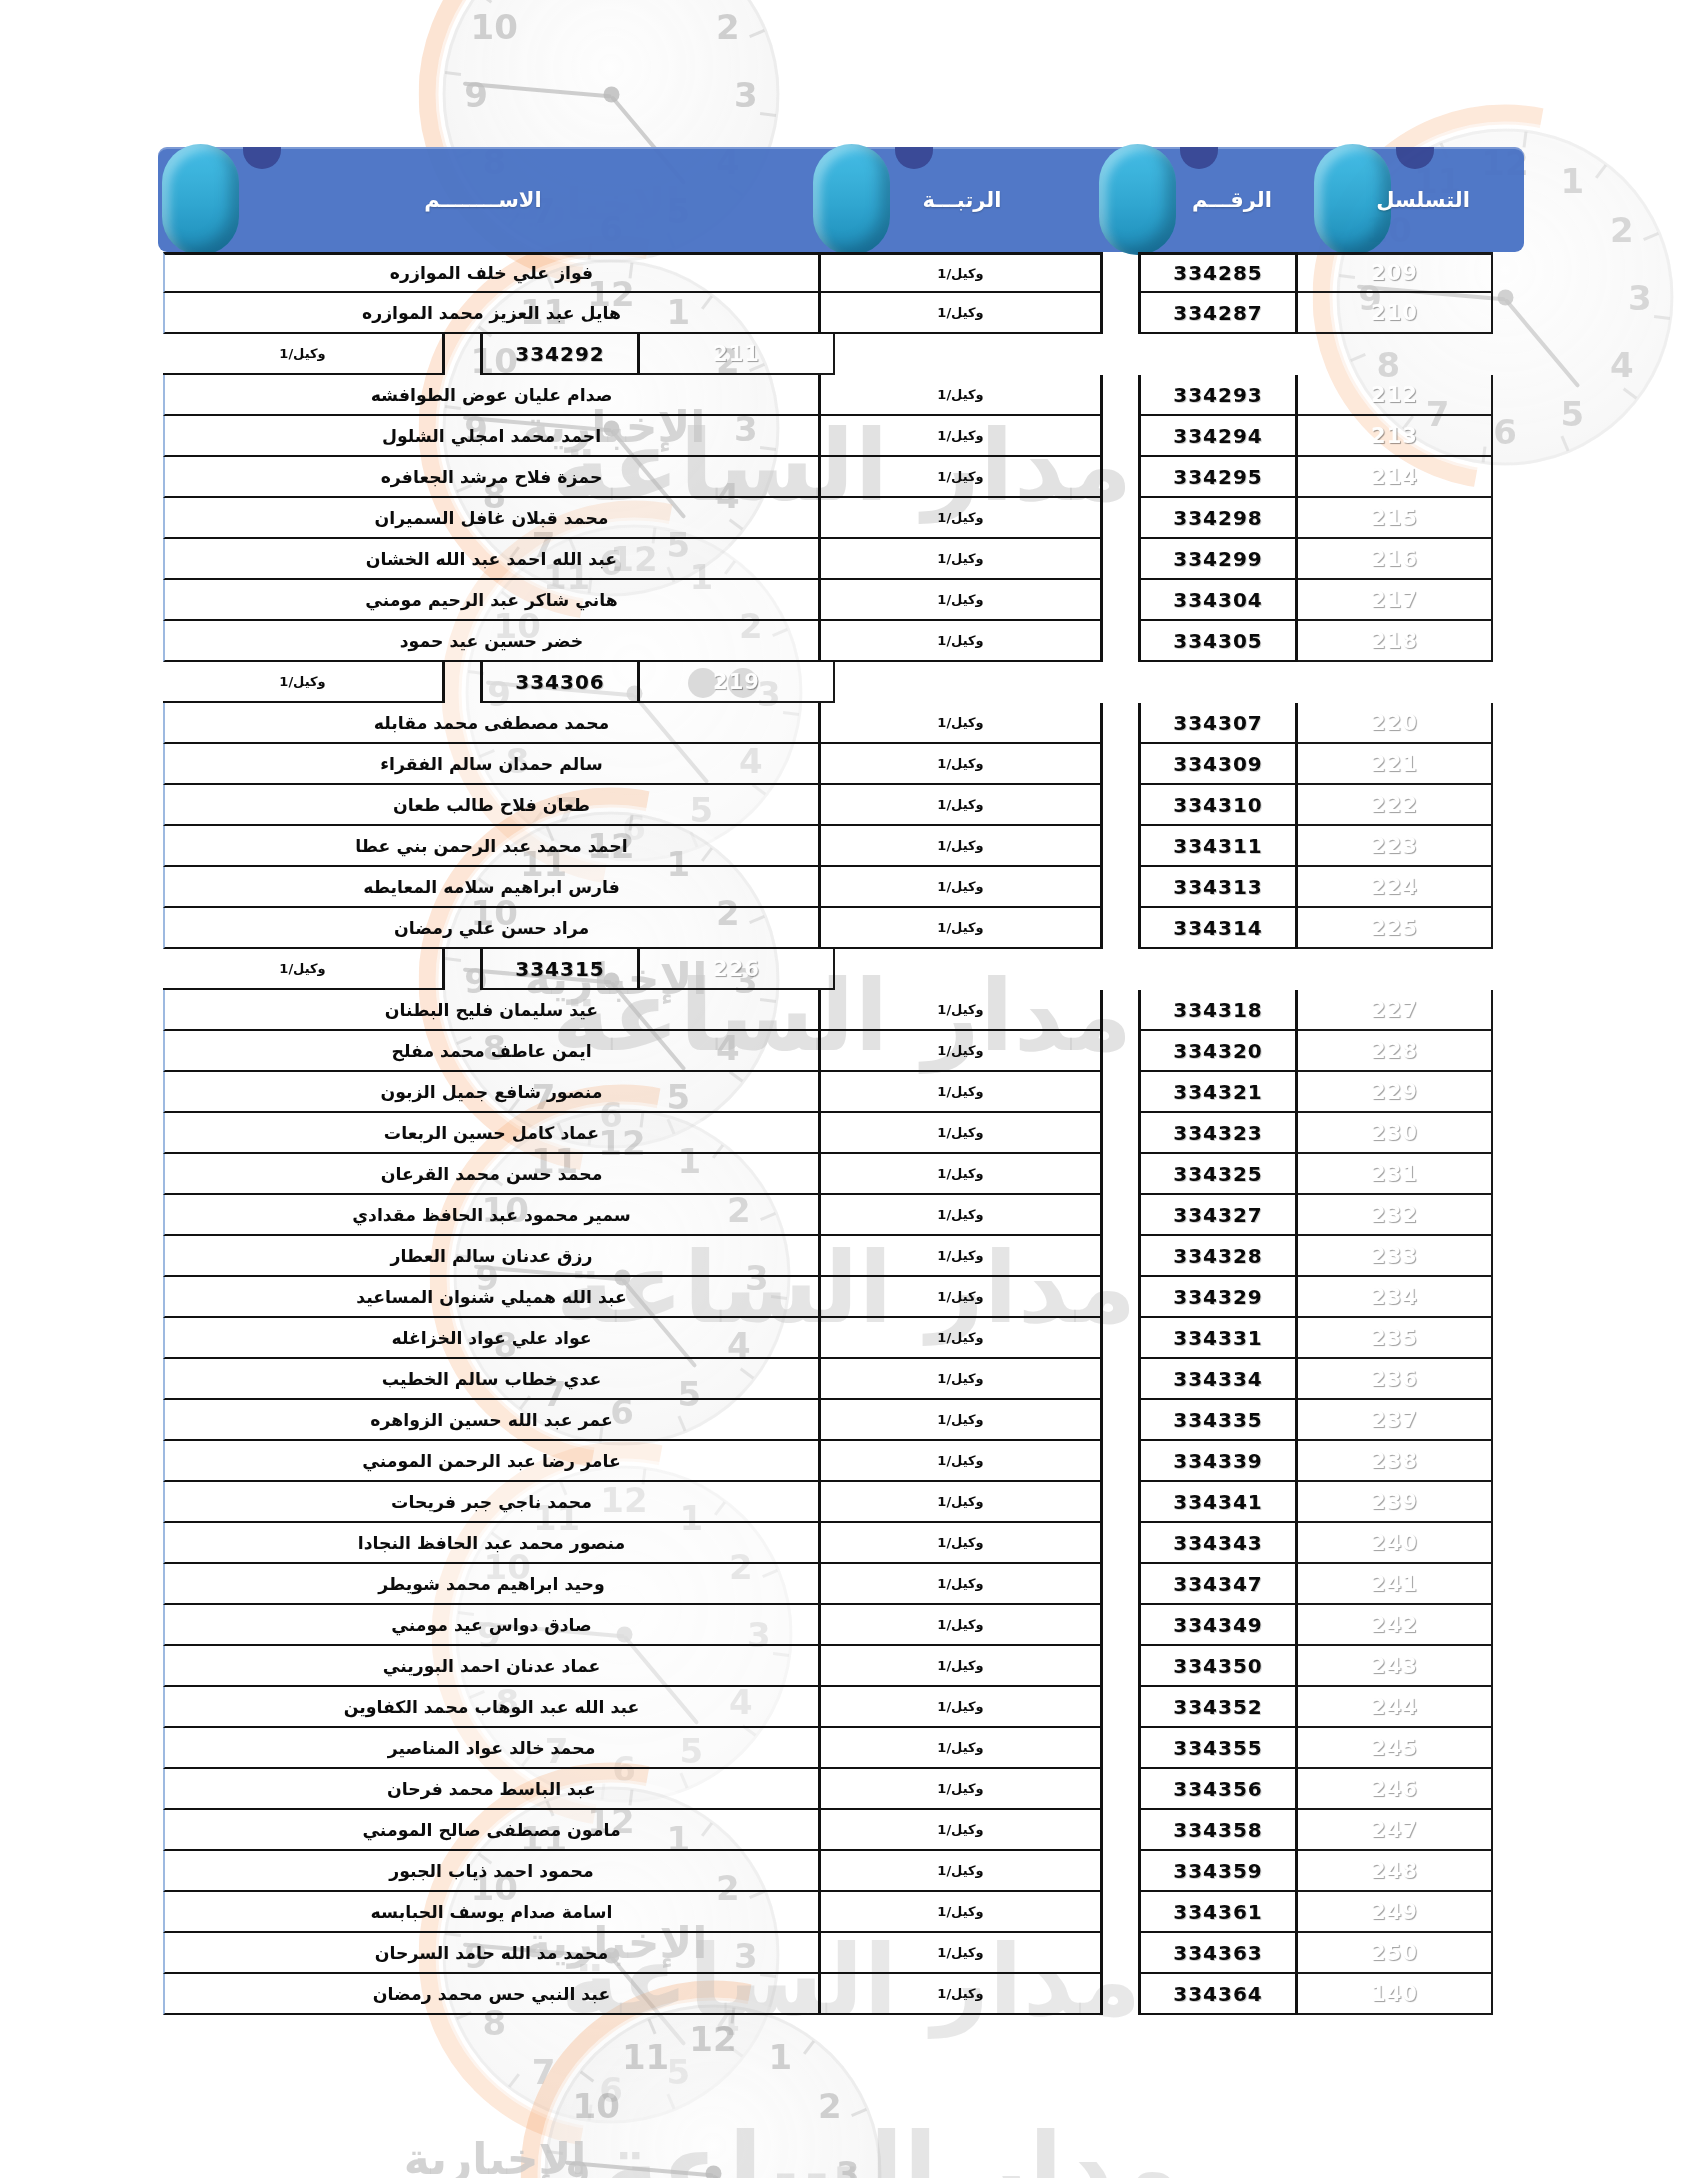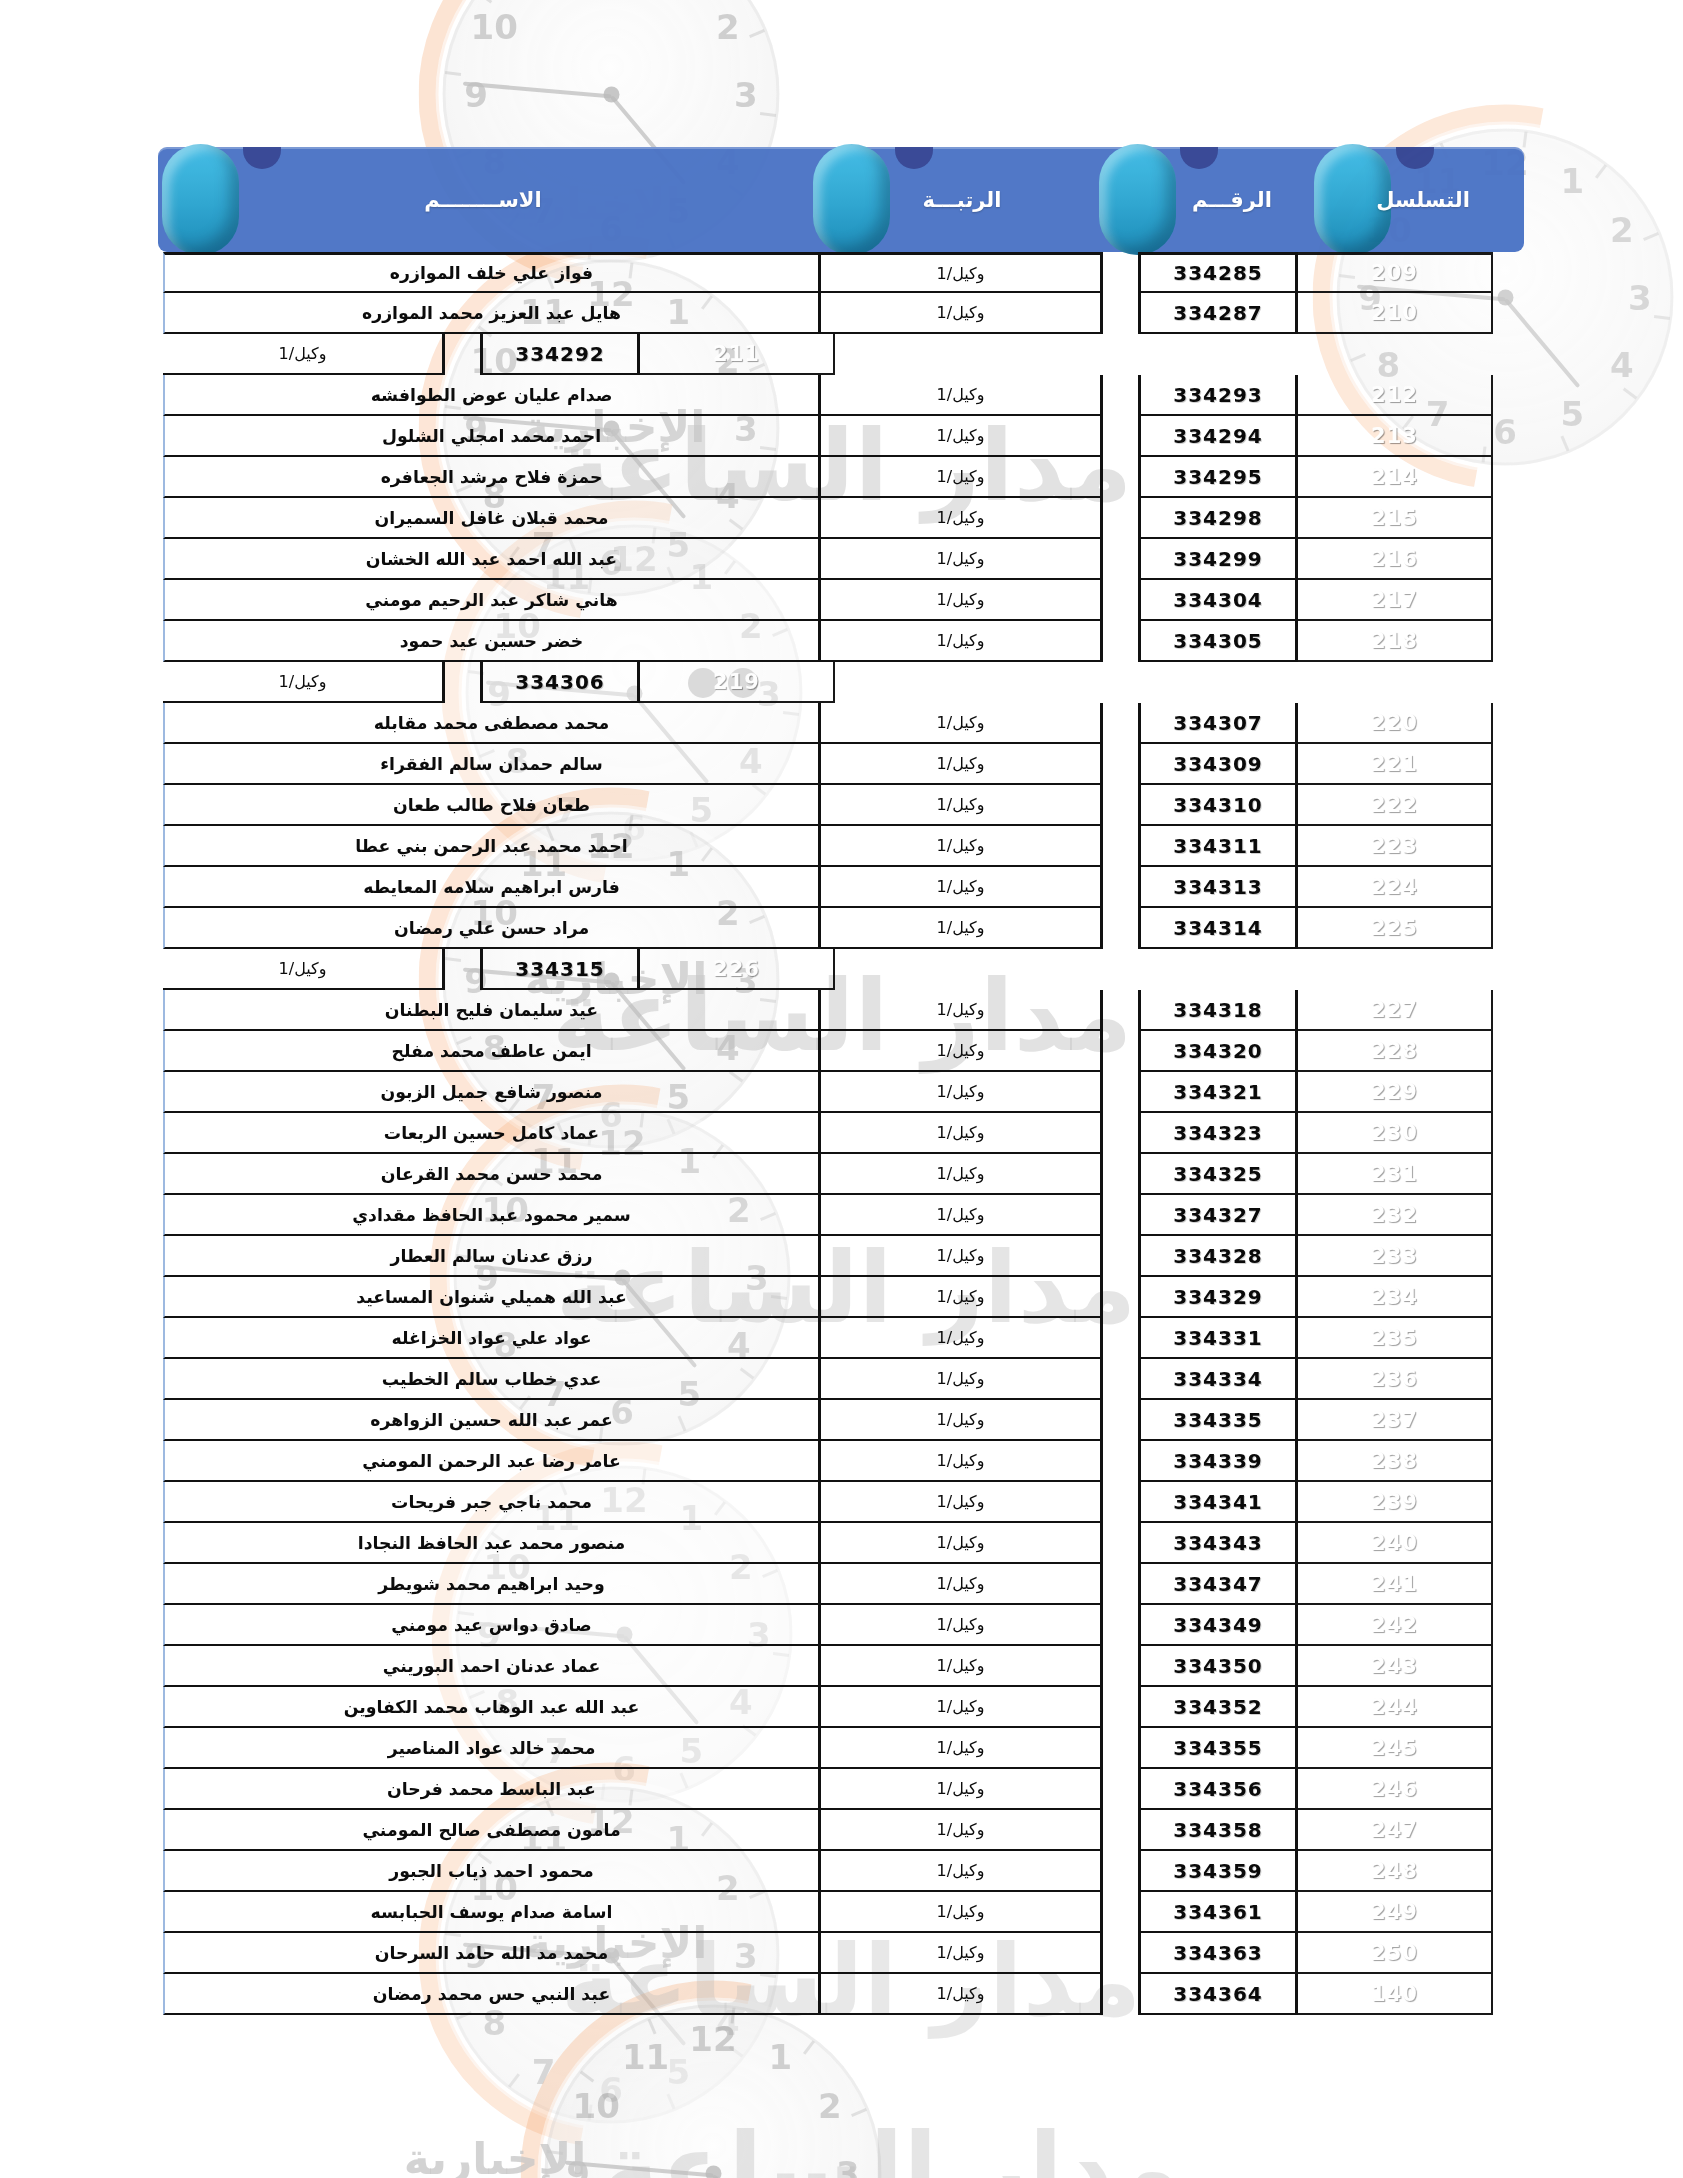--- a/index.html
+++ b/index.html
@@ -88,21 +88,21 @@
     box-sizing:border-box;height:100%;display:flex;align-items:center;justify-content:center;
     border-bottom:2px solid var(--row-border);background:transparent;
   }
   .t-row:first-child .cell{border-top:3px solid var(--row-border);}
   .cell-name{
     width:658px;border-left:2px solid var(--outer-border);border-right:3px solid var(--row-border);
     font-size:17.3px;font-weight:bold;color:#0c0c0c;direction:rtl;
   }
   .cell-rank{
     width:282px;border-right:3px solid var(--row-border);
-    font-size:16px;font-weight:normal;color:#0c0c0c;direction:rtl;
+    font-size:13px;font-weight:bold;color:#0c0c0c;direction:rtl;
   }
   .gutter{width:35px;height:100%;}
   .cell-number{
     width:160px;border-left:3px solid var(--row-border);border-right:3px solid var(--row-border);
     font-size:20px;font-weight:bold;color:#0a0a0a;letter-spacing:1px;
     text-shadow:1px 1px 0 rgba(120,120,120,.35);
   }
   .cell-serial{
     width:195px;border-right:2px solid var(--row-border);
     background:var(--serial-blue);opacity:.97;

